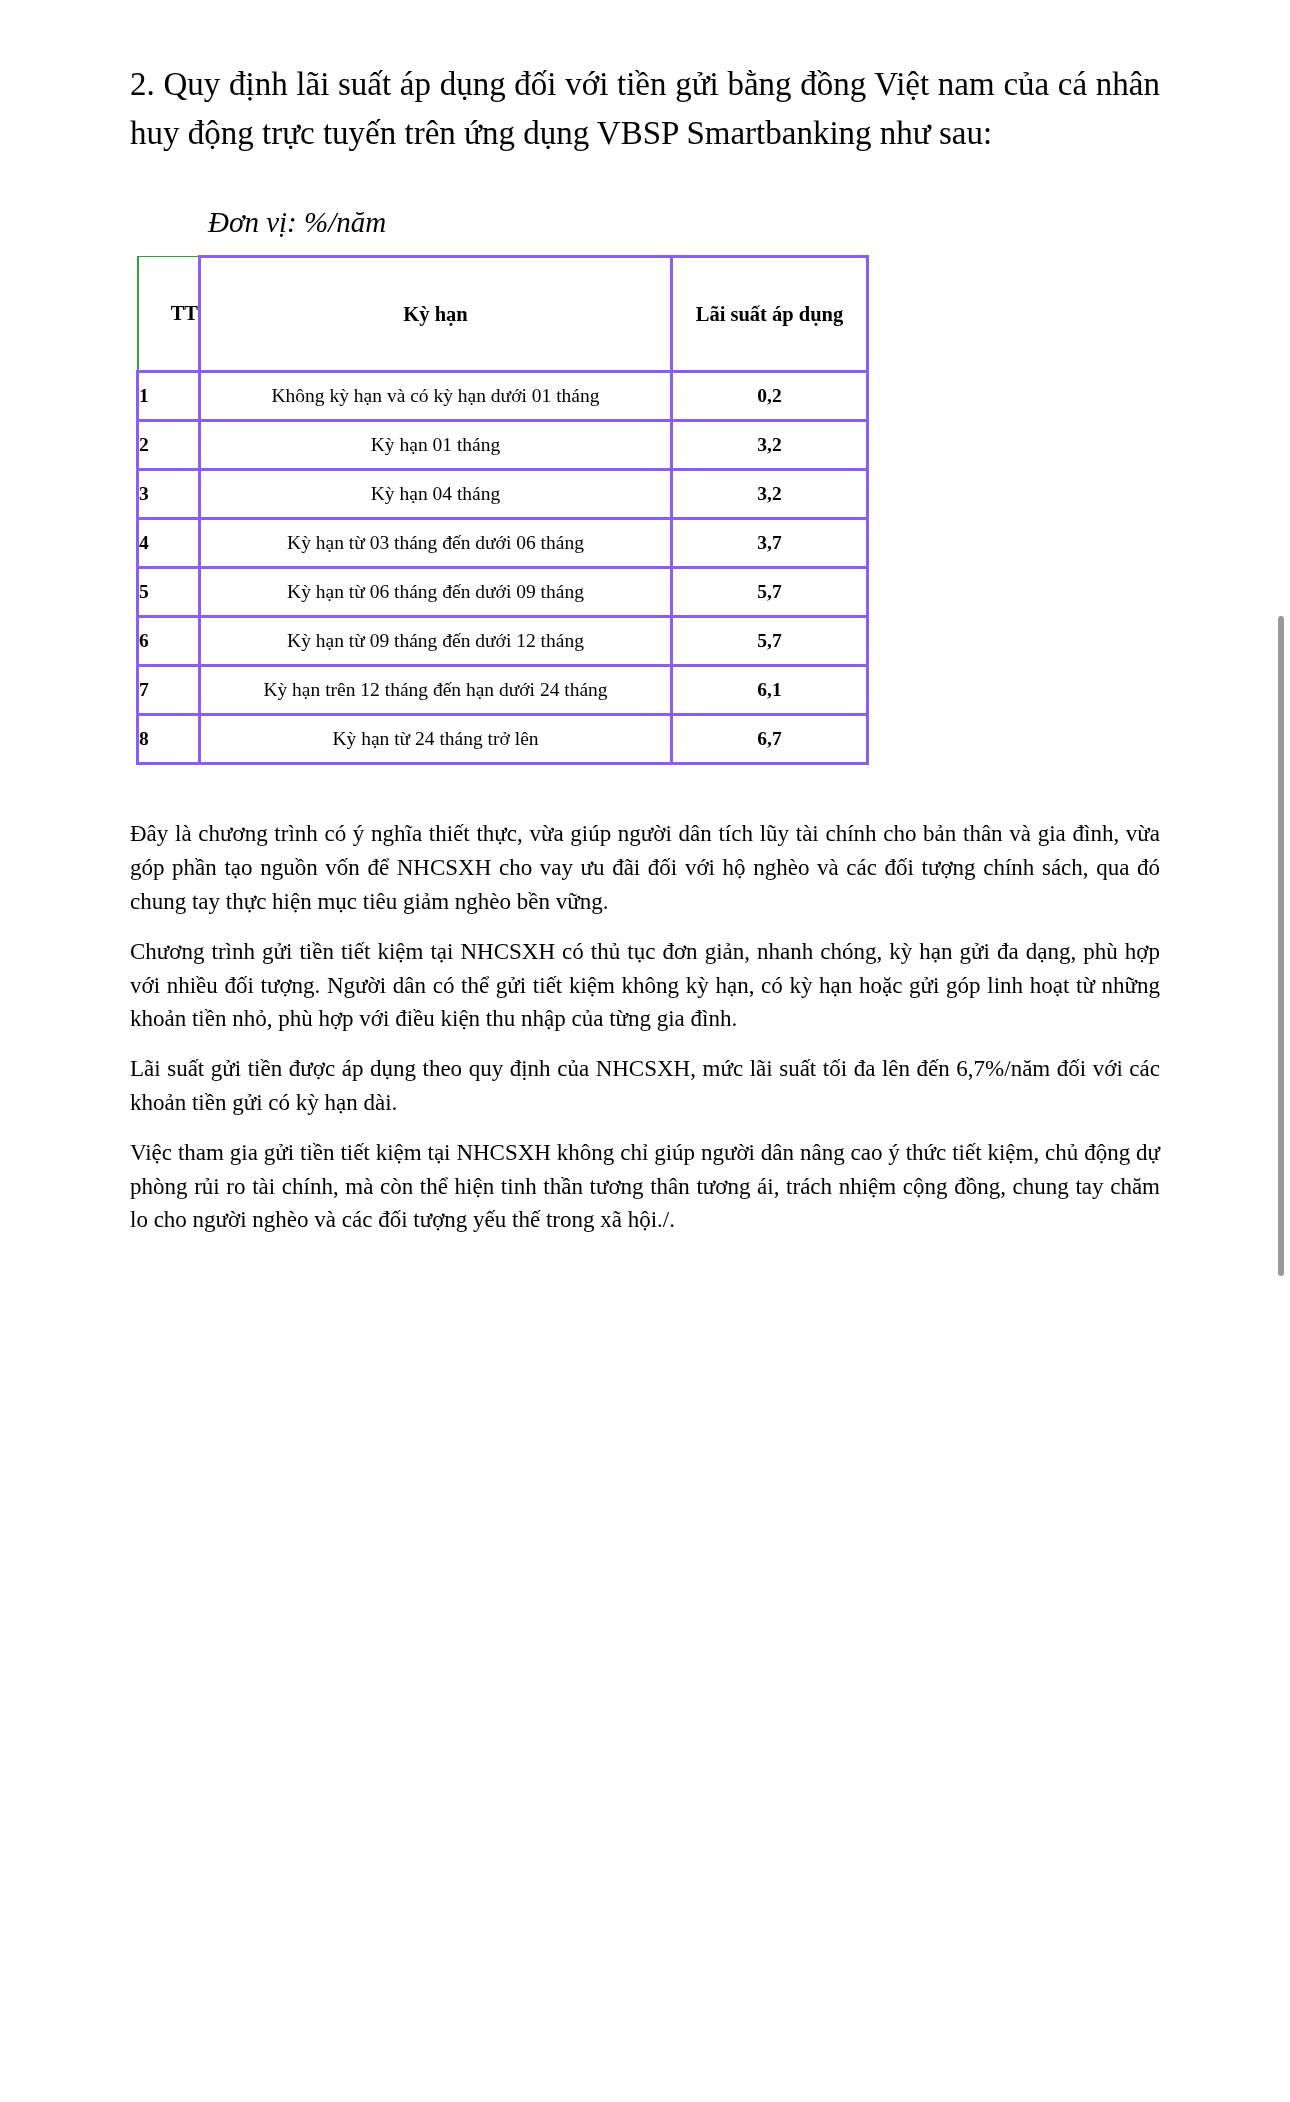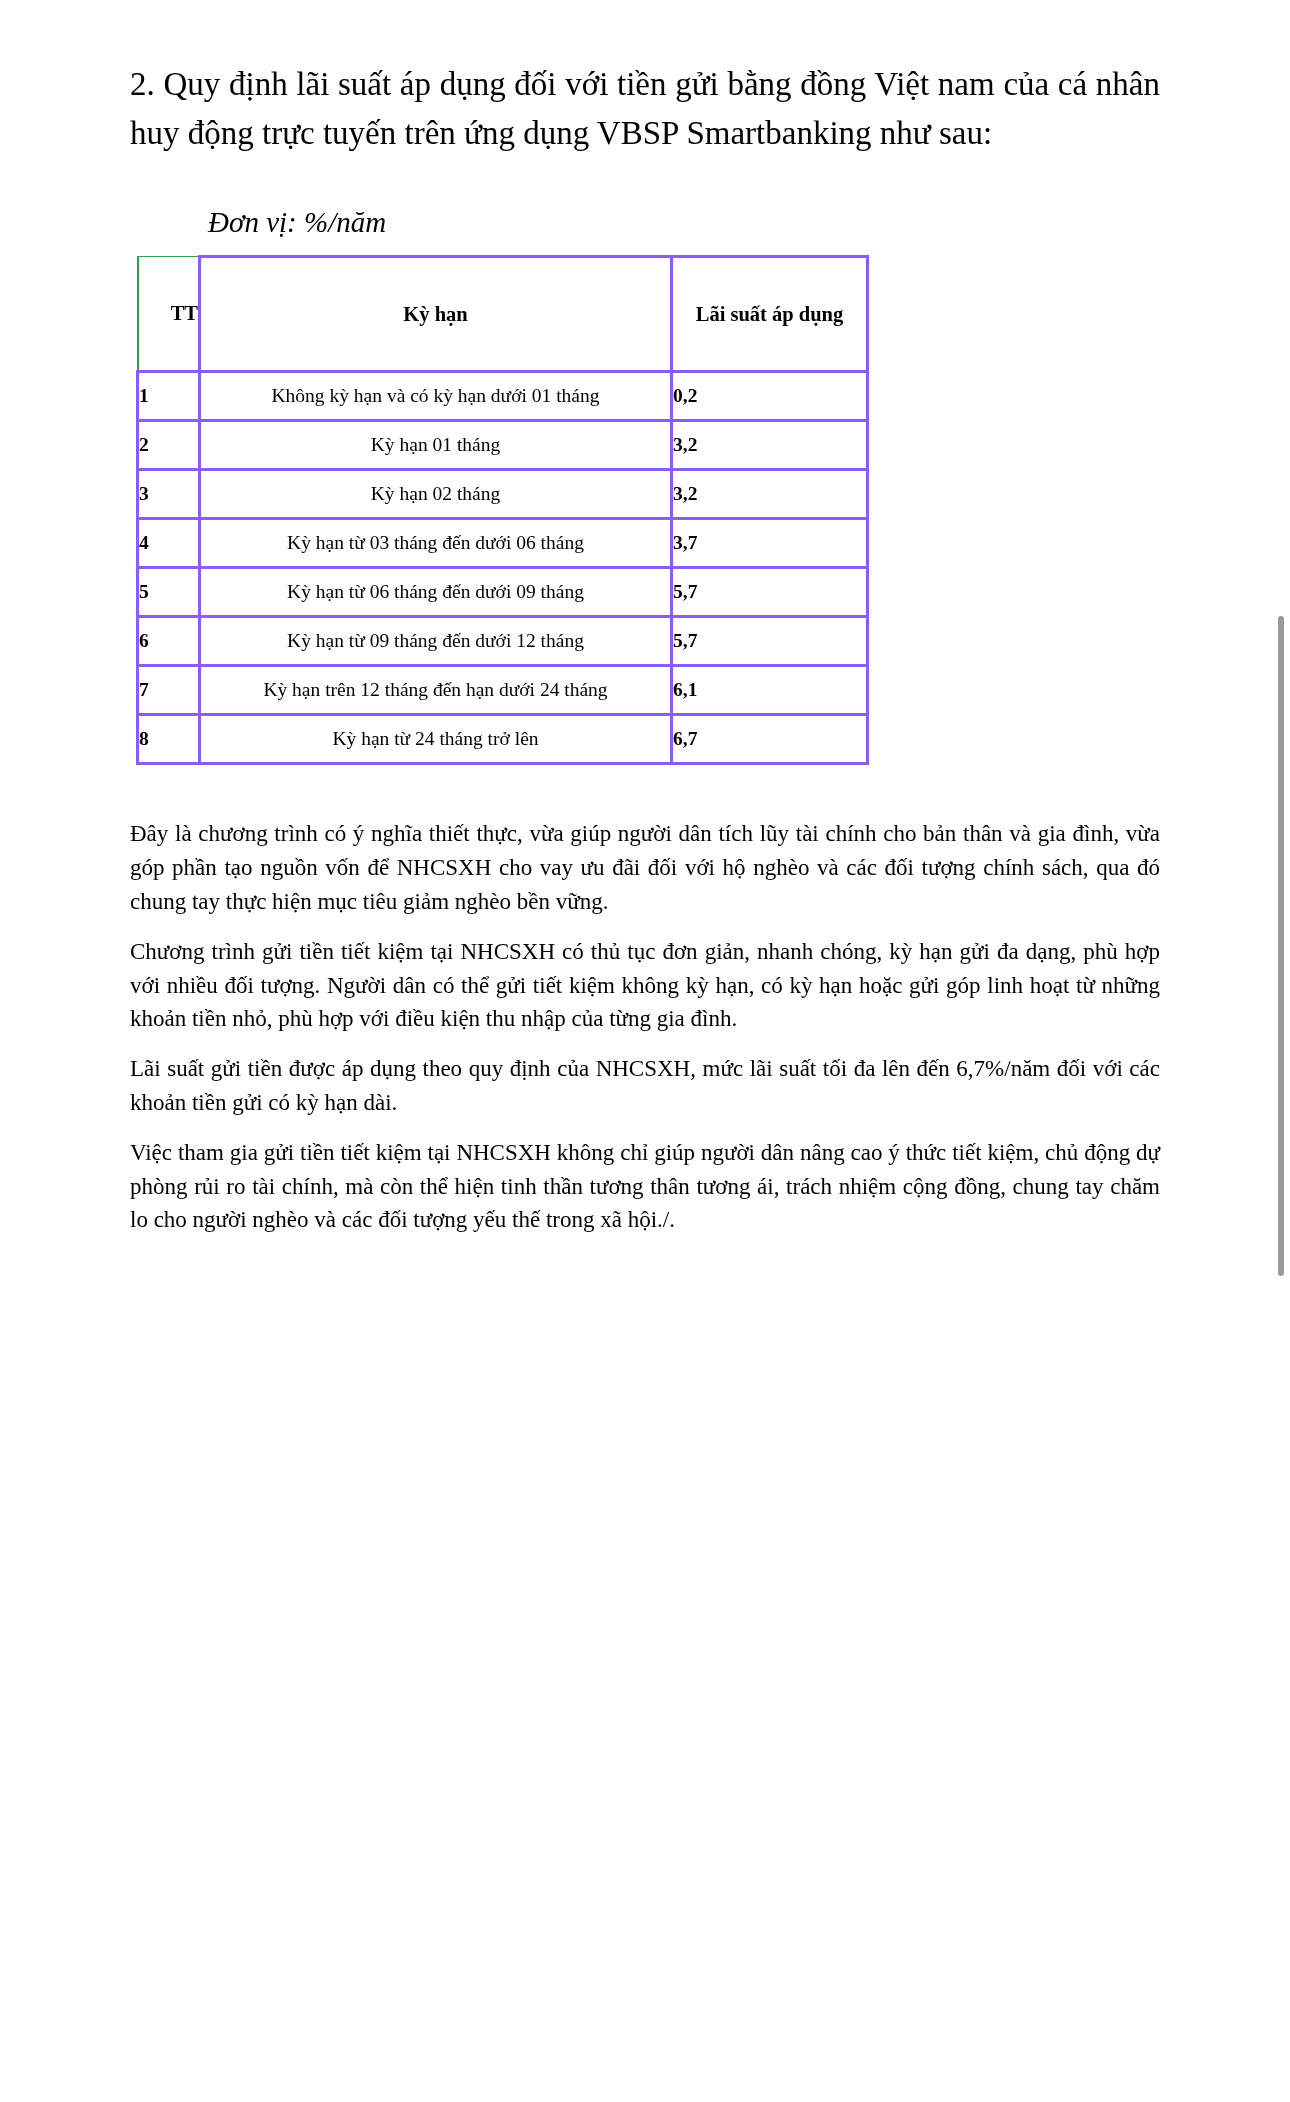--- a/index.html
+++ b/index.html
@@ -80,20 +80,21 @@
     padding-left: 13px;
     font-weight: bold;
     font-size: 20px;
   }
   td.col-term {
     text-align: center;
     padding-left: 14px;
     font-size: 19.5px;
   }
   td.col-rate {
+    text-align: center;
     font-weight: bold;
     font-size: 21px;
     border-left: none;
   }
   tbody tr td.col-rate { border-left: 1px solid #b9b9b9; }
 
   .body-text {
     font-size: 23px;
     line-height: 1.47;
     text-align: justify;
@@ -141,21 +142,21 @@
           <td class="col-term">Không kỳ hạn và có kỳ hạn dưới 01 tháng</td>
           <td class="col-rate">0,2</td>
         </tr>
         <tr>
           <td class="col-tt">2</td>
           <td class="col-term">Kỳ hạn 01 tháng</td>
           <td class="col-rate">3,2</td>
         </tr>
         <tr>
           <td class="col-tt">3</td>
-          <td class="col-term">Kỳ hạn 02 tháng</td>
+          <td class="col-term">Kỳ hạn 04 tháng</td>
           <td class="col-rate">3,2</td>
         </tr>
         <tr>
           <td class="col-tt">4</td>
           <td class="col-term">Kỳ hạn từ 03 tháng đến dưới 06 tháng</td>
           <td class="col-rate">3,7</td>
         </tr>
         <tr>
           <td class="col-tt">5</td>
           <td class="col-term">Kỳ hạn từ 06 tháng đến dưới 09 tháng</td>

